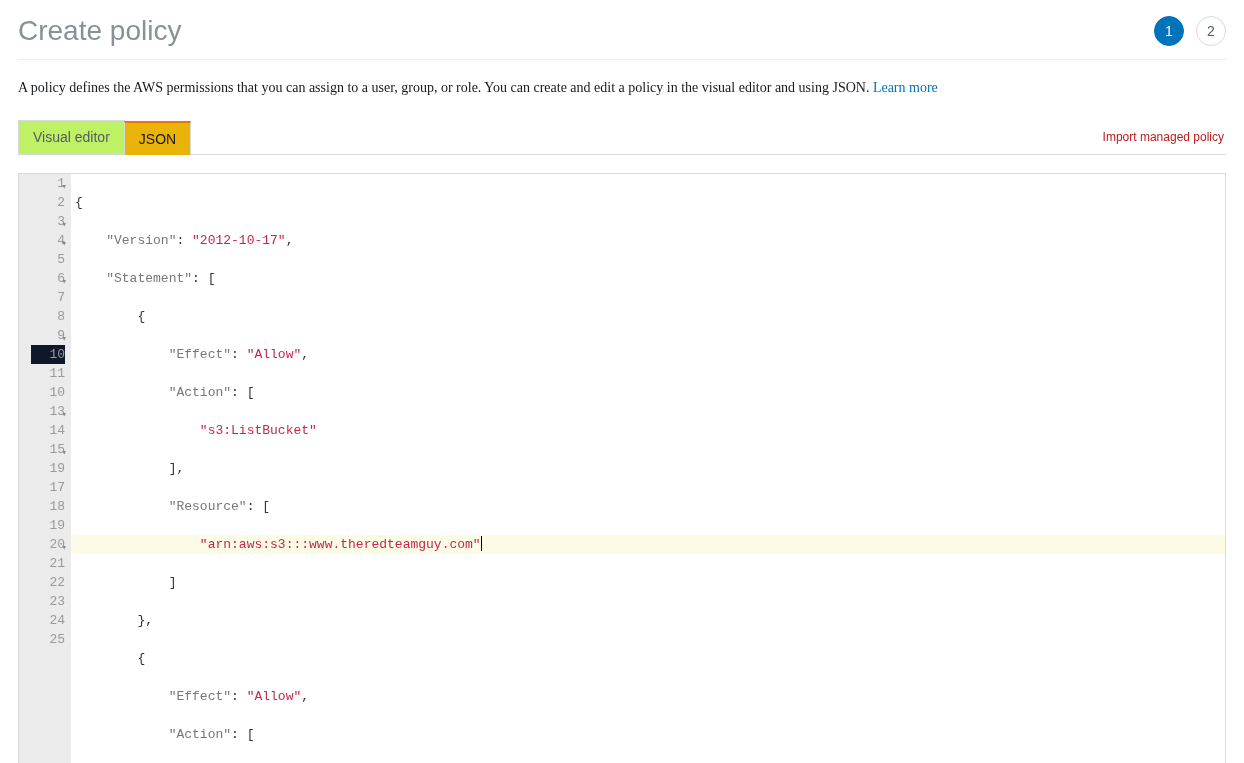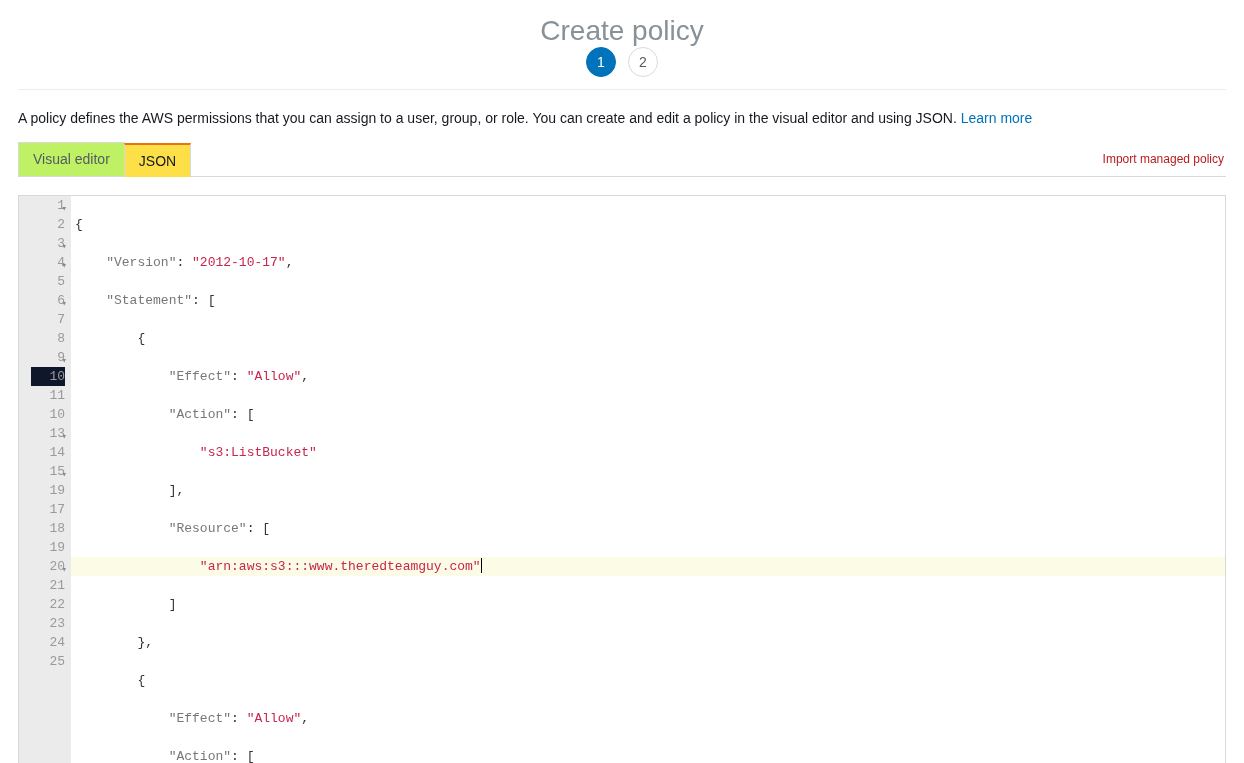--- a/index.html
+++ b/index.html
@@ -9,41 +9,41 @@
     color: #16191f;
     padding: 15px 18px;
   }
   .header-row {
     display: flex;
     justify-content: space-between;
     align-items: center;
     padding-bottom: 12px;
     border-bottom: 1px solid #eaeded;
     margin-bottom: 20px;
-    flex-direction: column;
   }
   .title {
     font-size: 28px;
     font-weight: 400;
     color: #879196;
   }
   .steps { display: flex; gap: 12px; }
   .step {
     width: 30px; height: 30px;
     border-radius: 50%;
     display: flex; align-items: center; justify-content: center;
     font-size: 14px;
     cursor: pointer;
   }
   .step.active { background: #0073bb; color: #fff; border: 1px solid #0073bb; }
   .step.inactive { background: #fff; color: #545b64; border: 1px solid #d5dbdb; }
   .description {
     font-size: 14px;
     color: #16191f;
-    margin-bottom: 16px;
+    margin-bottom: 24px;
+    font-family: Liberation Serif, serif;
   }
   .description a { color: #0073bb; text-decoration: none; cursor: pointer; }
   .tab-row {
     display: flex;
     align-items: center;
     border-bottom: 1px solid #d5dbdb;
     position: relative;
   }
   .tabs { display: flex; }
   .tab {
@@ -51,21 +51,21 @@
     font-size: 14px;
     cursor: pointer;
     border: 1px solid #d5dbdb;
     border-bottom: none;
     background: #bef264;
     color: #545b64;
     margin-right: -1px;
     position: relative;
   }
   .tab.selected {
-    background: #fde047;
+    background: #eab308;
     color: #16191f;
     border-top: 2px solid #ec7211;
     top: 1px;
   }
   .import-link {
     margin-left: auto;
     font-size: 12px;
     color: #b91c1c;
     cursor: pointer;
     padding-right: 2px;

